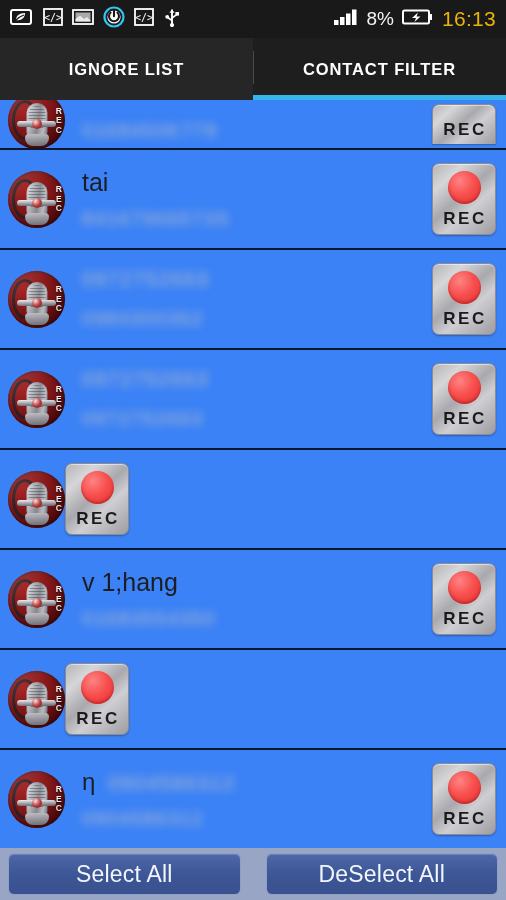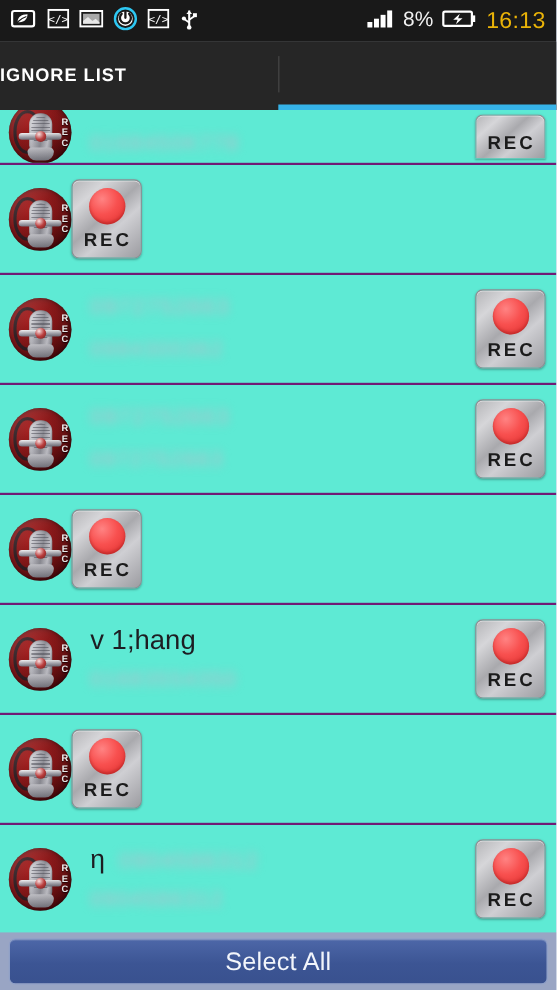--- a/index.html
+++ b/index.html
@@ -18,40 +18,40 @@
   .sb-left{ display:flex; align-items:center; gap:9px; flex:0 0 auto; }
   .sb-spacer{ flex:1 1 auto; }
   .sb-right{ display:flex; align-items:center; gap:7px; flex:0 0 auto; }
   .sb-icon{ display:block; }
   .sb-pct{ font-size:19px; font-weight:400; letter-spacing:0px; color:#f2f2f2; }
   .sb-clock{ font-size:21px; color:#eab308; letter-spacing:0.3px; margin-left:2px;}
 
   
   .tabbar{ height:62px; background:#222222; display:flex; position:relative; }
   .tab{
-    flex:1 1 50%; display:flex; align-items:center; 
+    flex:1 1 50%; display:flex; align-items:center; justify-content:center;
     color:#ffffff; font-size:16.5px; font-weight:bold; letter-spacing:0.9px;
     position:relative;
   }
   .tab.inactive{ background:#262626; }
   .tab.active{ background:#1e1e1e; }
   .tab-divider{
     position:absolute; left:253px; top:13px; width:1px; height:33px;
     background:#4a4a4a;
   }
   .tab-underline{
     position:absolute; left:253px; bottom:0; width:253px; height:5px;
     background:#36b3e8;
   }
 
   
   .list{ position:absolute; top:100px; left:0; right:0; bottom:52px; overflow:hidden; background:#dfe4f0; }
   .row{
     position:relative; height:100px; display:flex; align-items:center;
-    background:#5eead4; border-bottom:2px solid #701a75; padding:0 0 0 8px;
+    background:#3b82f6; border-bottom:2px solid #0f172a; padding:0 0 0 8px;
   }
   .row.partial{ height:50px; align-items:flex-end; padding-bottom:4px; overflow:hidden; }
 
   
   .avatar{
     flex:0 0 auto; width:57px; height:57px; border-radius:50%;
     position:relative; overflow:hidden;
     background:radial-gradient(circle at 36% 32%, #a31616 0%, #7e0f10 45%, #4b0609 78%, #2a0406 100%);
     box-shadow:inset 0 0 4px rgba(0,0,0,.55);
   }
@@ -219,20 +219,23 @@
           </svg>
       </span>
       <span class="sb-clock">16:13</span>
     </div>
   </div>
 
   <div class="tabbar">
     <div class="tab inactive">
       <span>IGNORE LIST</span>
     </div>
+    <div class="tab active">
+      <span>CONTACT FILTER</span>
+    </div>
     <div class="tab-divider"></div>
     <div class="tab-underline"></div>
   </div>
 
   <div class="list" id="list">
       <div class="row partial">
         <div class="avatar">
           <div class="mic-ring"></div>
           <div class="mic-body"></div>
           <div class="mic-grill"></div>
@@ -252,20 +255,26 @@
       <div class="row">
         <div class="avatar">
           <div class="mic-ring"></div>
           <div class="mic-body"></div>
           <div class="mic-grill"></div>
           <div class="mic-arm"></div>
           <div class="mic-knob"></div>
           <div class="mic-base"></div>
           <div class="ava-rec">R<br>E<br>C</div>
           <div class="ava-gloss"></div>
+        </div>
+        <div class="texts">
+          <div class="line1">
+            <span class="name">tai</span>
+          </div>
+          <div class="line2"><span class="blur small">84167966573S</span></div>
         </div>
         <div class="recbtn">
           <div class="rec-dot"></div>
           <div class="rec-label">REC</div>
         </div>
       </div>
       <div class="row">
         <div class="avatar">
           <div class="mic-ring"></div>
           <div class="mic-body"></div>
@@ -385,15 +394,18 @@
           <div class="rec-dot"></div>
           <div class="rec-label">REC</div>
         </div>
       </div>
     </div>
 
   <div class="bottombar">
     <div class="bigbtn">
       <span>Select All</span>
     </div>
+    <div class="bigbtn">
+      <span>DeSelect All</span>
+    </div>
   </div>
 
 </div>
 
 </body></html>

